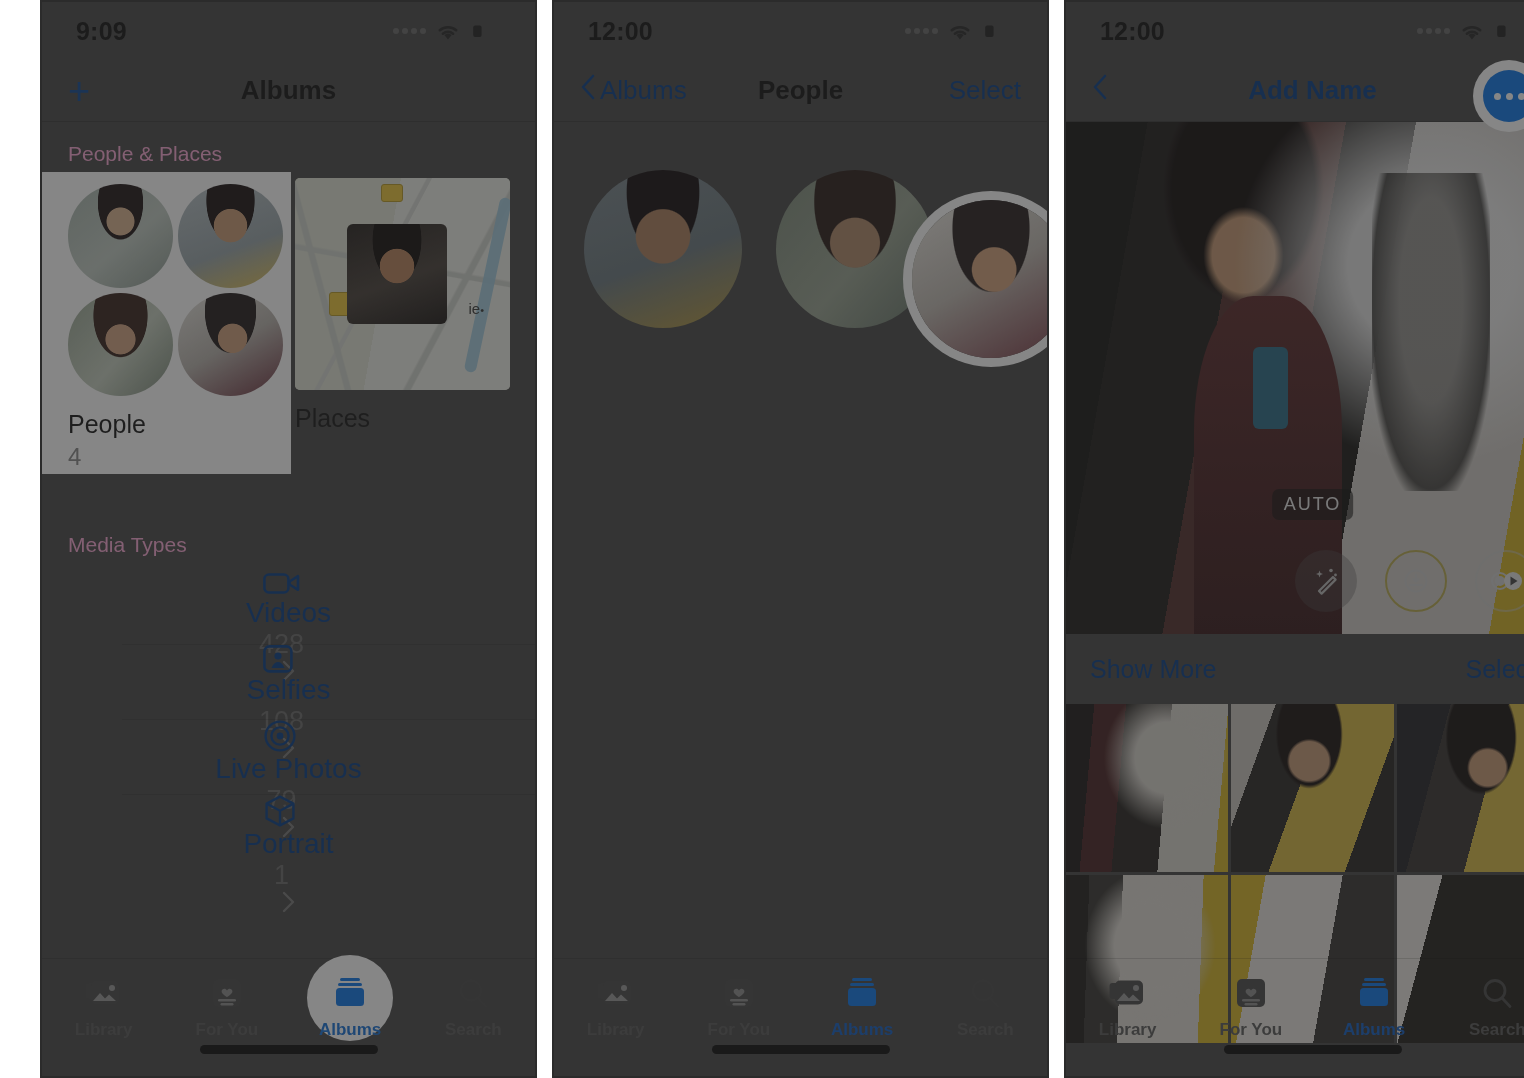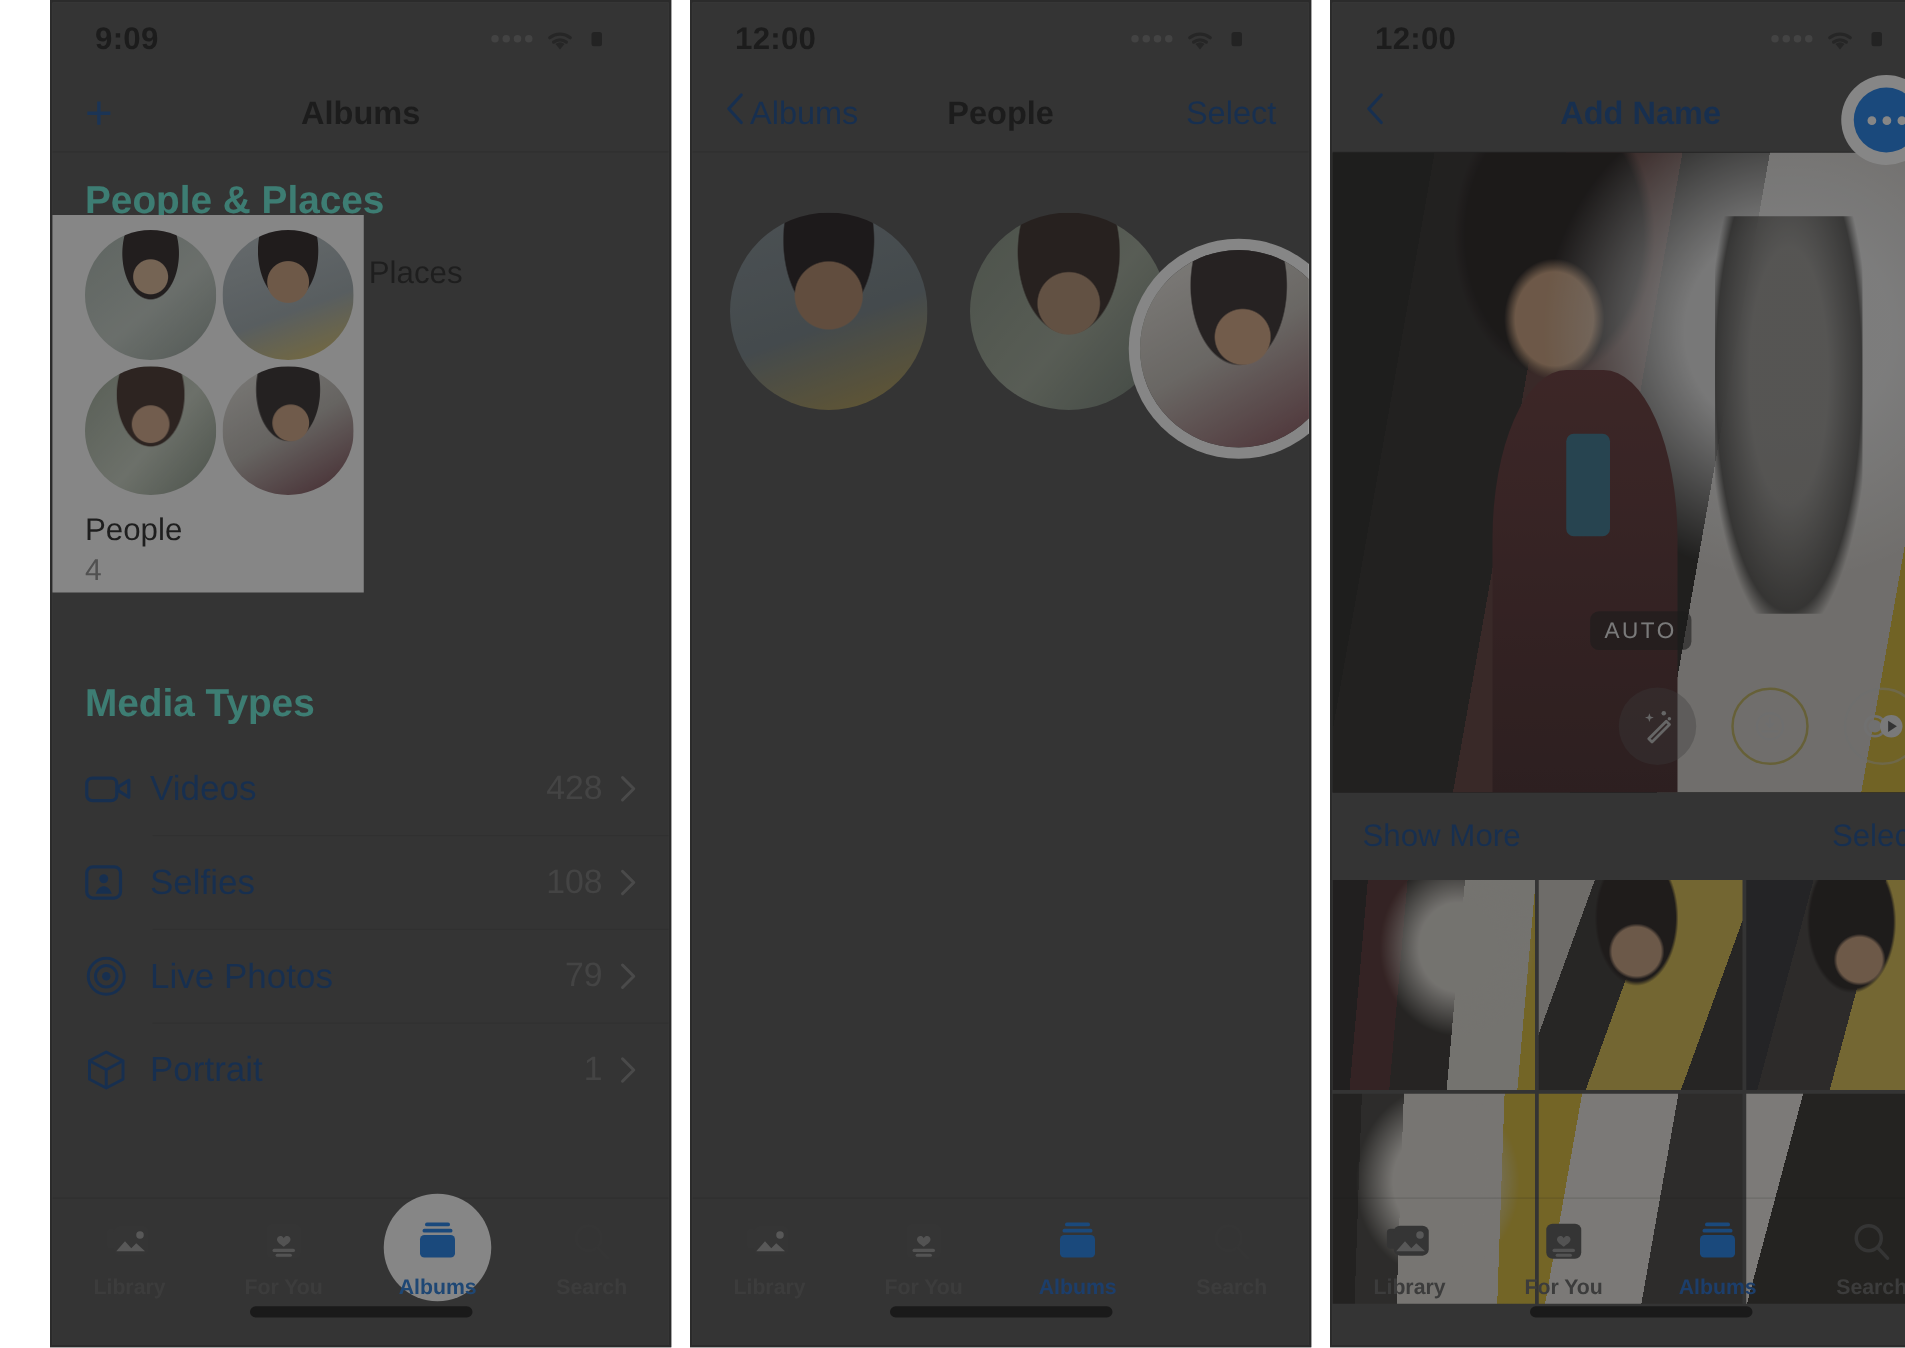--- a/index.html
+++ b/index.html
@@ -74,21 +74,21 @@
     flex: 1; text-align: center;
     font-size: 26px; font-weight: 700; color: #151515;
   }
   .nav-title.link { color: #0b3f86; font-weight: 700; }
   .plus-ic { color: #134a93; font-size: 38px; line-height: 26px; font-weight: 300; }
   .chev-back { display:block; }
 
   
   .scroll1 { position: relative; z-index: 5; }
   .section-head {
-    font-size: 31px; font-weight: 700; color: #5eead4;
+    font-size: 21px; font-weight: 400; color: #f9a8d4;
     padding: 20px 26px 12px;
   }
   .cards-row {
     display: flex; gap: 12px;
     padding: 0 26px 0 26px;
   }
   .card { width: 215px; }
   .card-thumb {
     width: 215px; height: 212px;
     border-radius: 5px;
@@ -130,20 +130,21 @@
   }
 
   .divider-gap { height: 48px; }
 
   .list { position: relative; z-index: 5; }
   .list-row {
     height: 75px;
     display: flex; align-items: center;
     padding: 0 26px 0 26px;
     position: relative;
+    flex-direction: column;
   }
   .list-row + .list-row::before {
     content: ""; position: absolute; left: 80px; right: 0; top: 0;
     height: 1px; background: rgba(0,0,0,0.12);
   }
   .row-ic { width: 52px; color: #0b3f86; display: flex; align-items: center; }
   .row-label { flex: 1; font-size: 28px; color: #0b3f86; }
   .row-count { font-size: 27px; color: #6d6d6d; padding-right: 14px; }
   .row-chev { color: #7a7a7a; display: flex; align-items: center; }
 
@@ -300,20 +301,38 @@
                 radial-gradient(circle at 52% 44%, #cfa07c 0 18%, transparent 19%),
                 radial-gradient(ellipse at 50% 18%, #262020 0 34%, transparent 35%),
                 linear-gradient(150deg,#e8e6e0,#b8b3ad 50%,#6d3340);"></div>
             </div>
           </div>
           <div class="card-label">People</div>
           <div class="card-count">4</div>
         </div>
 
         <div class="card">
+          <div class="card-thumb">
+            <div class="map-thumb">
+              <div style="position:absolute;inset:0;background:
+                linear-gradient(75deg, transparent 18%, #cfd2cc 18.6%, #cfd2cc 20.4%, transparent 21%),
+                linear-gradient(-62deg, transparent 30%, #cfd2cc 30.6%, #cfd2cc 32.2%, transparent 33%),
+                linear-gradient(10deg, transparent 56%, #cfd2cc 56.5%, #cfd2cc 58%, transparent 59%),
+                linear-gradient(118deg, transparent 40%, #d6d8d2 40.5%, #d6d8d2 41.7%, transparent 42%),
+                linear-gradient(100deg,#dfe3d4 0 42%, #eceee7 42% 100%);"></div>
+              <div style="position:absolute;right:16px;top:18px;width:12px;height:178px;background:#9fc9dd;transform:rotate(12deg);border-radius:6px;opacity:.9;"></div>
+              <div style="position:absolute;left:86px;top:6px;width:22px;height:18px;background:#ecc63c;border-radius:3px;border:1.5px solid #b89b2c;"></div>
+              <div style="position:absolute;left:34px;top:114px;width:22px;height:24px;background:#ecc63c;border-radius:3px;border:1.5px solid #b89b2c;"></div>
+              <div class="map-photo" style="background:
+                radial-gradient(circle at 50% 42%, #b9845d 0 22%, transparent 23%),
+                radial-gradient(ellipse at 50% 16%, #14100f 0 34%, transparent 35%),
+                linear-gradient(160deg,#2a2522,#4a423c 55%,#201c1a);"></div>
+              <div style="position:absolute;right:26px;top:122px;color:#3c3c3c;font-size:15px;">ie<span style="font-size:11px;">•</span></div>
+            </div>
+          </div>
           <div class="card-label">Places</div>
         </div>
       </div>
 
       <div class="divider-gap"></div>
 
       <div class="section-head">Media Types</div>
 
       <div class="list">
 

